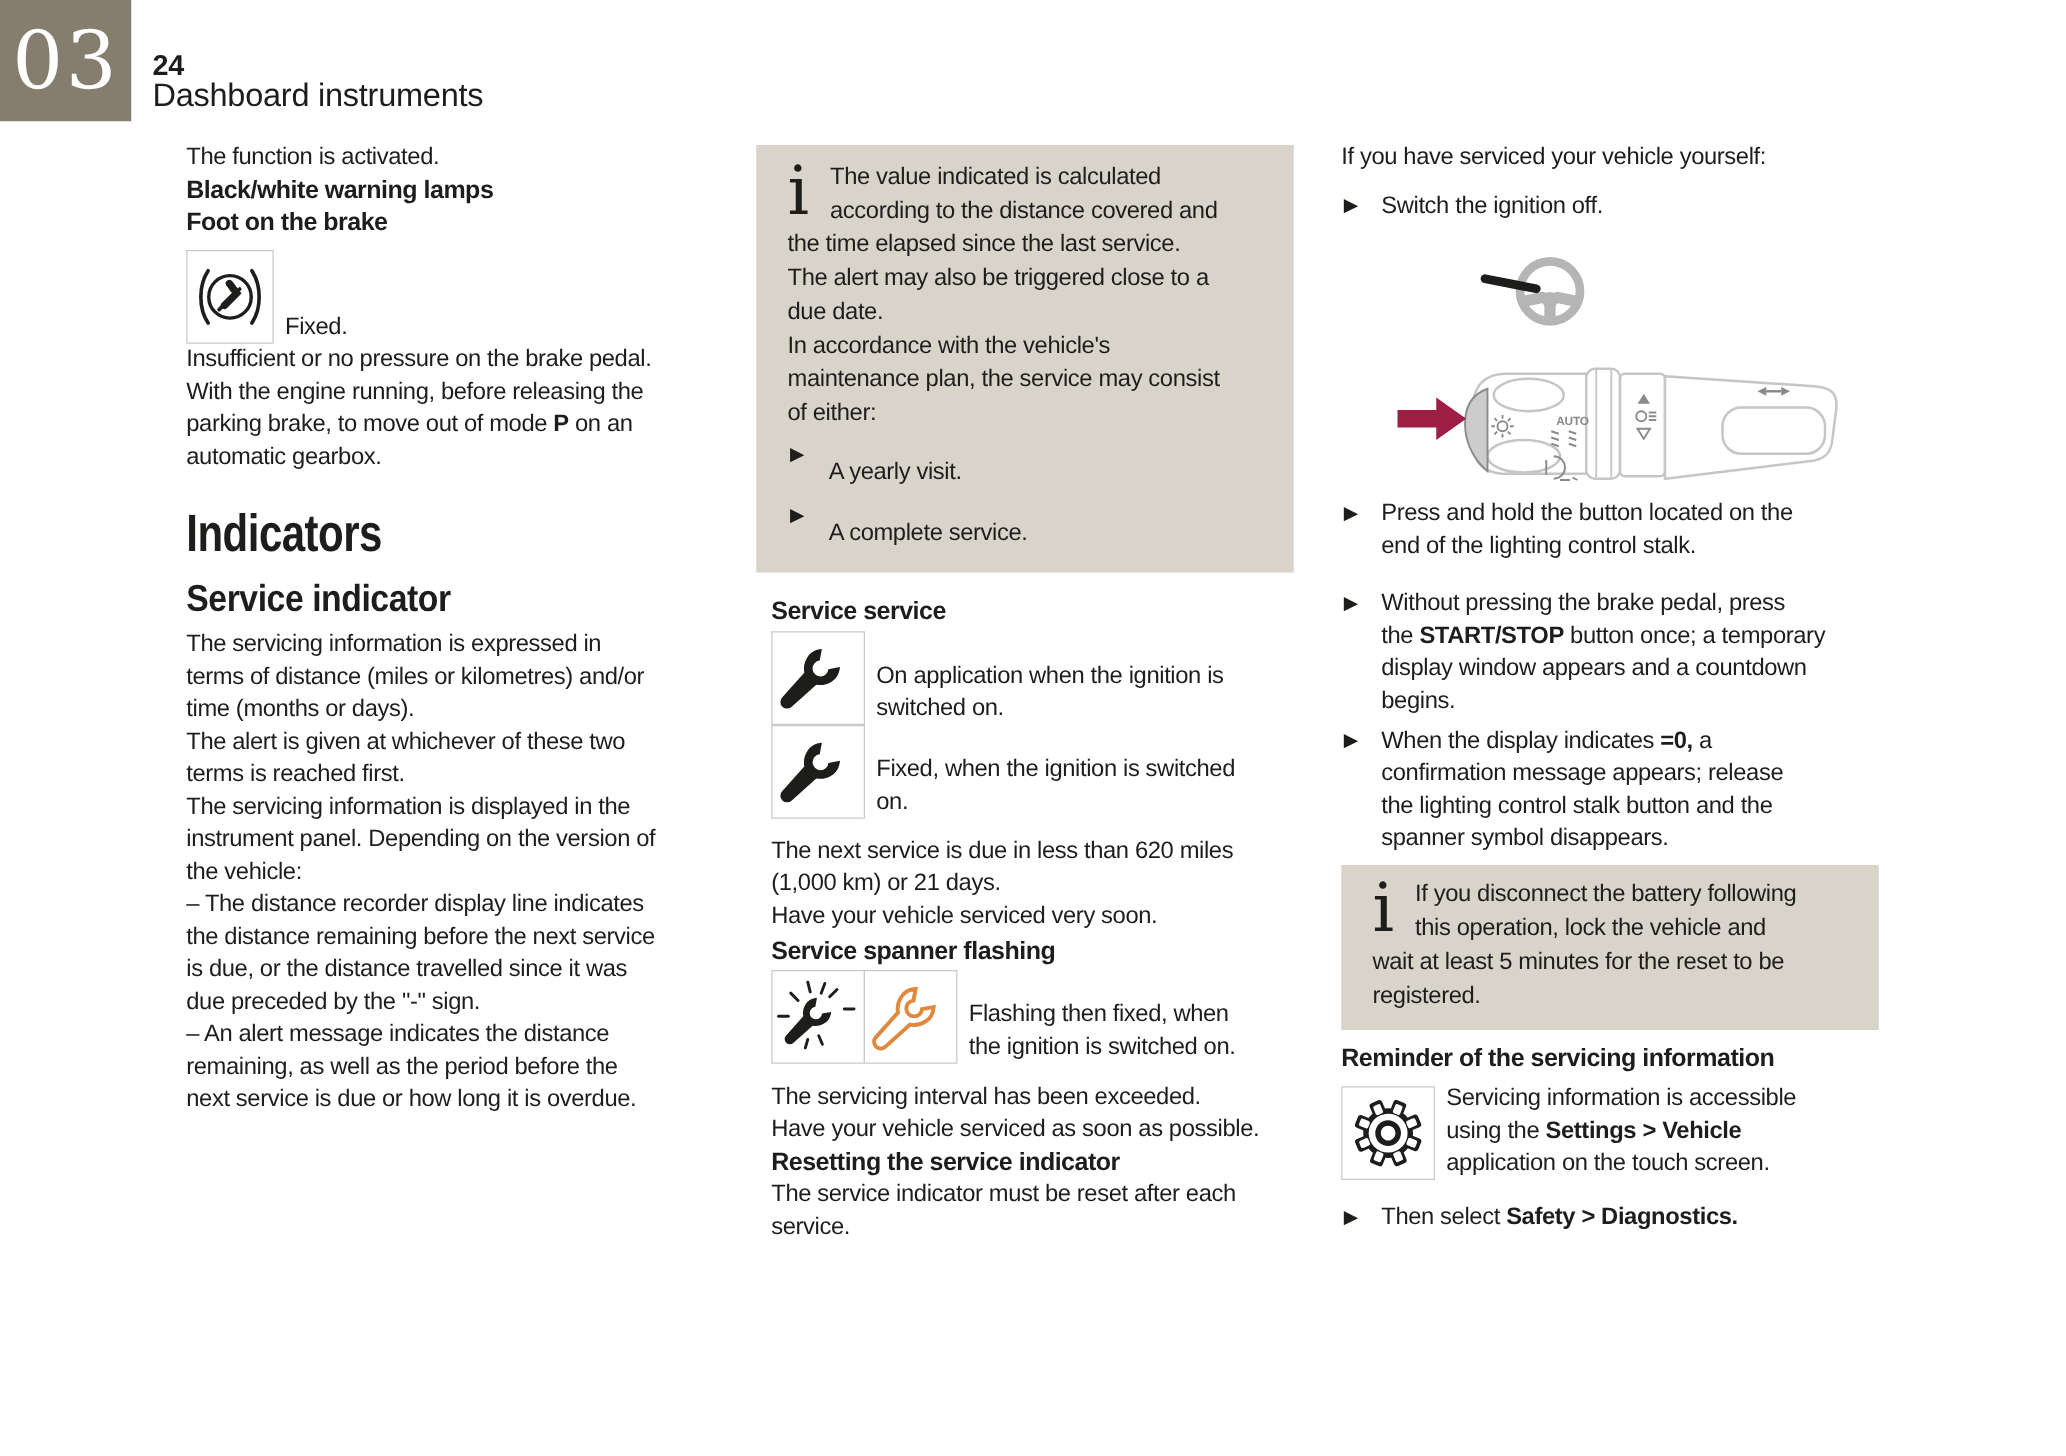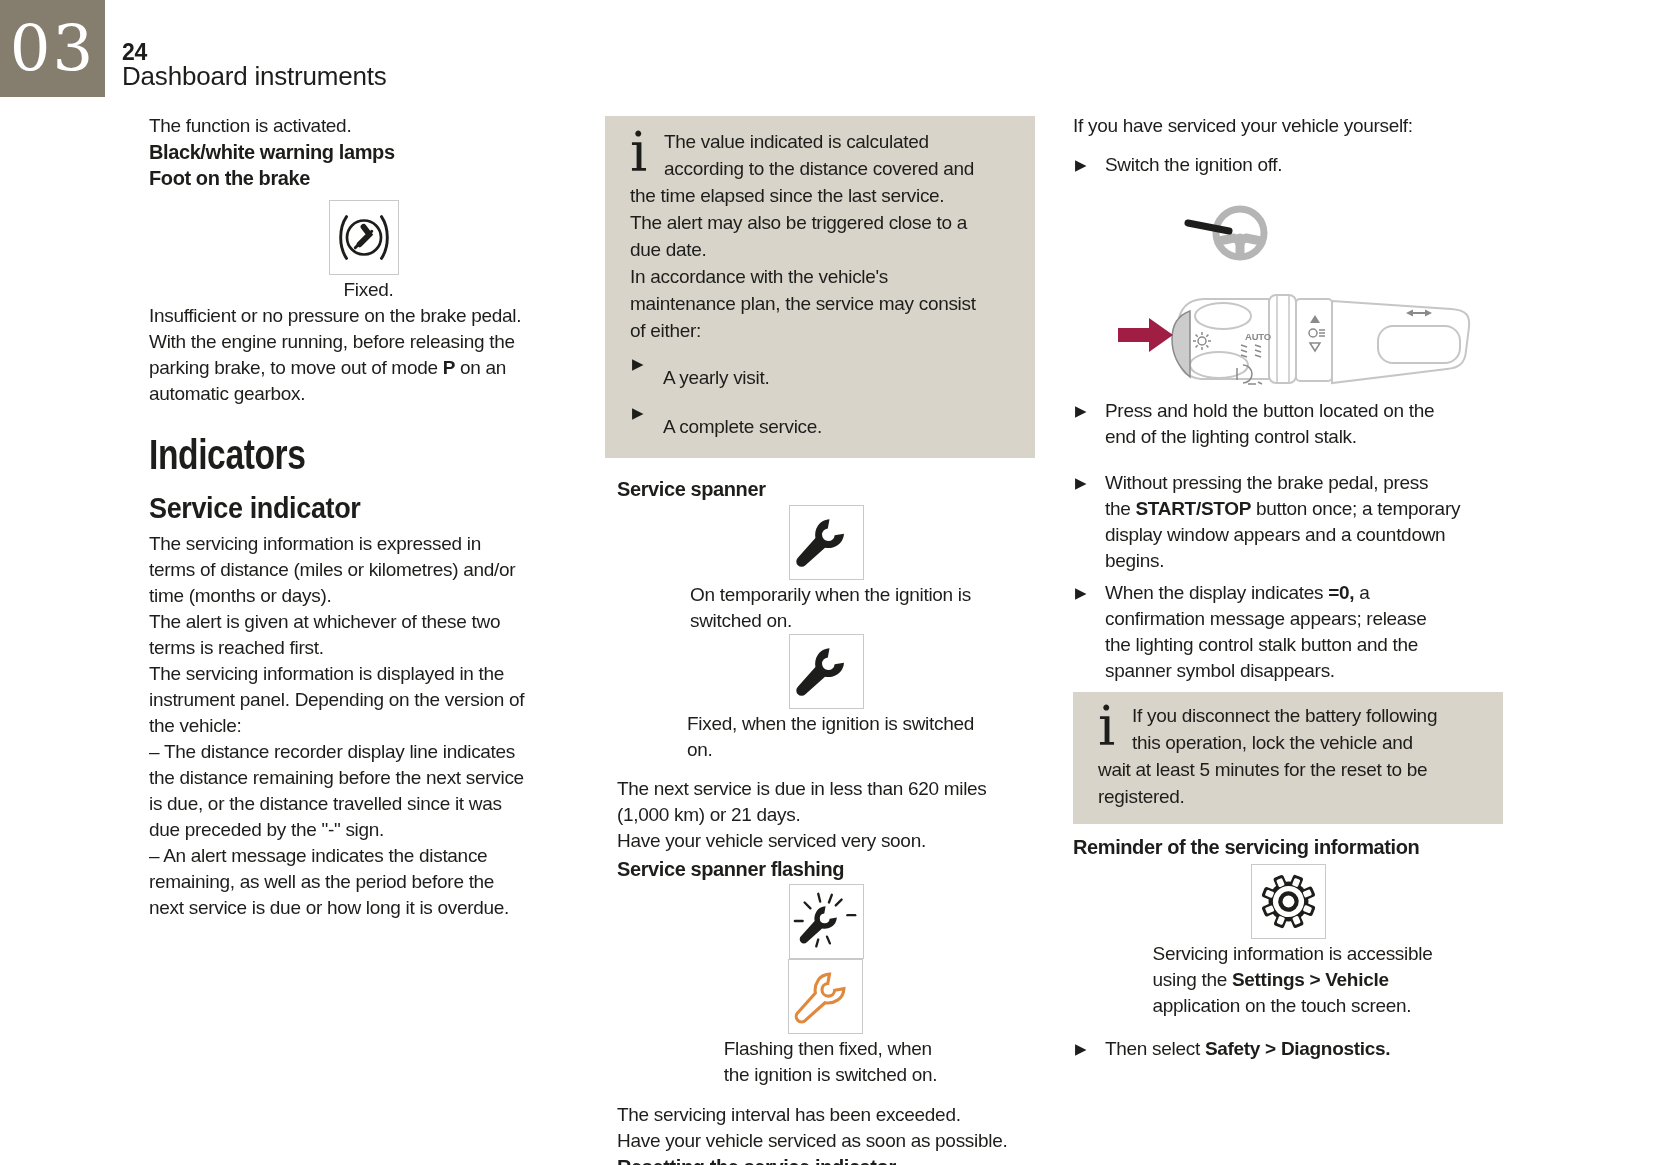--- a/index.html
+++ b/index.html
@@ -20,21 +20,21 @@
   .minor-heading{font-size:20px;font-weight:bold;line-height:26px;letter-spacing:-0.4px;}
   .h1{font-size:42px;font-weight:bold;line-height:44px;margin-top:26px;letter-spacing:-0.5px;
       transform:scaleX(0.80);transform-origin:0 50%;white-space:nowrap;}
   .h2{font-size:30px;font-weight:bold;line-height:34px;margin-top:14px;letter-spacing:-0.4px;
       transform:scaleX(0.90);transform-origin:0 50%;white-space:nowrap;}
   .info-box{background:#d8d4ca;padding:12px 20px 16px 25px;}
   .info-box .body-text{line-height:27px;}
   .info-i{float:left;width:34px;height:52px;font-family:"DejaVu Serif",serif;font-size:54px;line-height:50px;}
   .icon-box{width:75px;height:75px;border:1px solid #c9c9c9;background:#fff;flex:none;box-sizing:border-box;}
   .icon-box.narrow{width:70px;}
-  .icon-row{display:flex;align-items:center;flex-direction:column;}
+  .icon-row{display:flex;align-items:flex-end;}
   .icon-row .body-text{margin-left:9px;margin-top:2px;}
   .bullet-row{display:flex;}
   .bullet{width:30px;padding-left:2px;flex:none;font-size:15px;line-height:26px;}
   .info-box .bullet-row{margin-top:5px;}
   .info-box .bullet{width:31px;line-height:30px;}
   .info-box .bullet-row .body-text{line-height:30px;margin-top:14px;}
   svg{display:block;}
   .stalk-svg{margin-top:7px;}
 </style>
 </head>
@@ -117,29 +117,29 @@
         <span class="bullet">▶</span>
         <span class="body-text">A yearly visit.</span>
       </div>
       <div class="bullet-row">
         <span class="bullet">▶</span>
         <span class="body-text">A complete service.</span>
       </div>
     </div>
 
     <div style="margin-left:12px">
-      <div class="minor-heading" style="margin-top:18px">Service spanner</div>
+      <div class="minor-heading" style="margin-top:18px">Service service</div>
 
       <div class="icon-row" style="margin-top:3px">
         <div class="icon-box">
           <svg width="73" height="73" viewBox="0 0 75 75">
             <use href="#wrench-shape" fill="#1d1d1b" transform="translate(36,33) rotate(45)"></use>
           </svg>
         </div>
-        <div class="body-text">On temporarily when the ignition is
+        <div class="body-text">On application when the ignition is
 switched on.</div>
       </div>
 
 
       <div class="icon-row" style="margin-top:0">
         <div class="icon-box">
           <svg width="73" height="73" viewBox="0 0 75 75">
             <use href="#wrench-shape" fill="#1d1d1b" transform="translate(36,33) rotate(45)"></use>
           </svg>
         </div>

